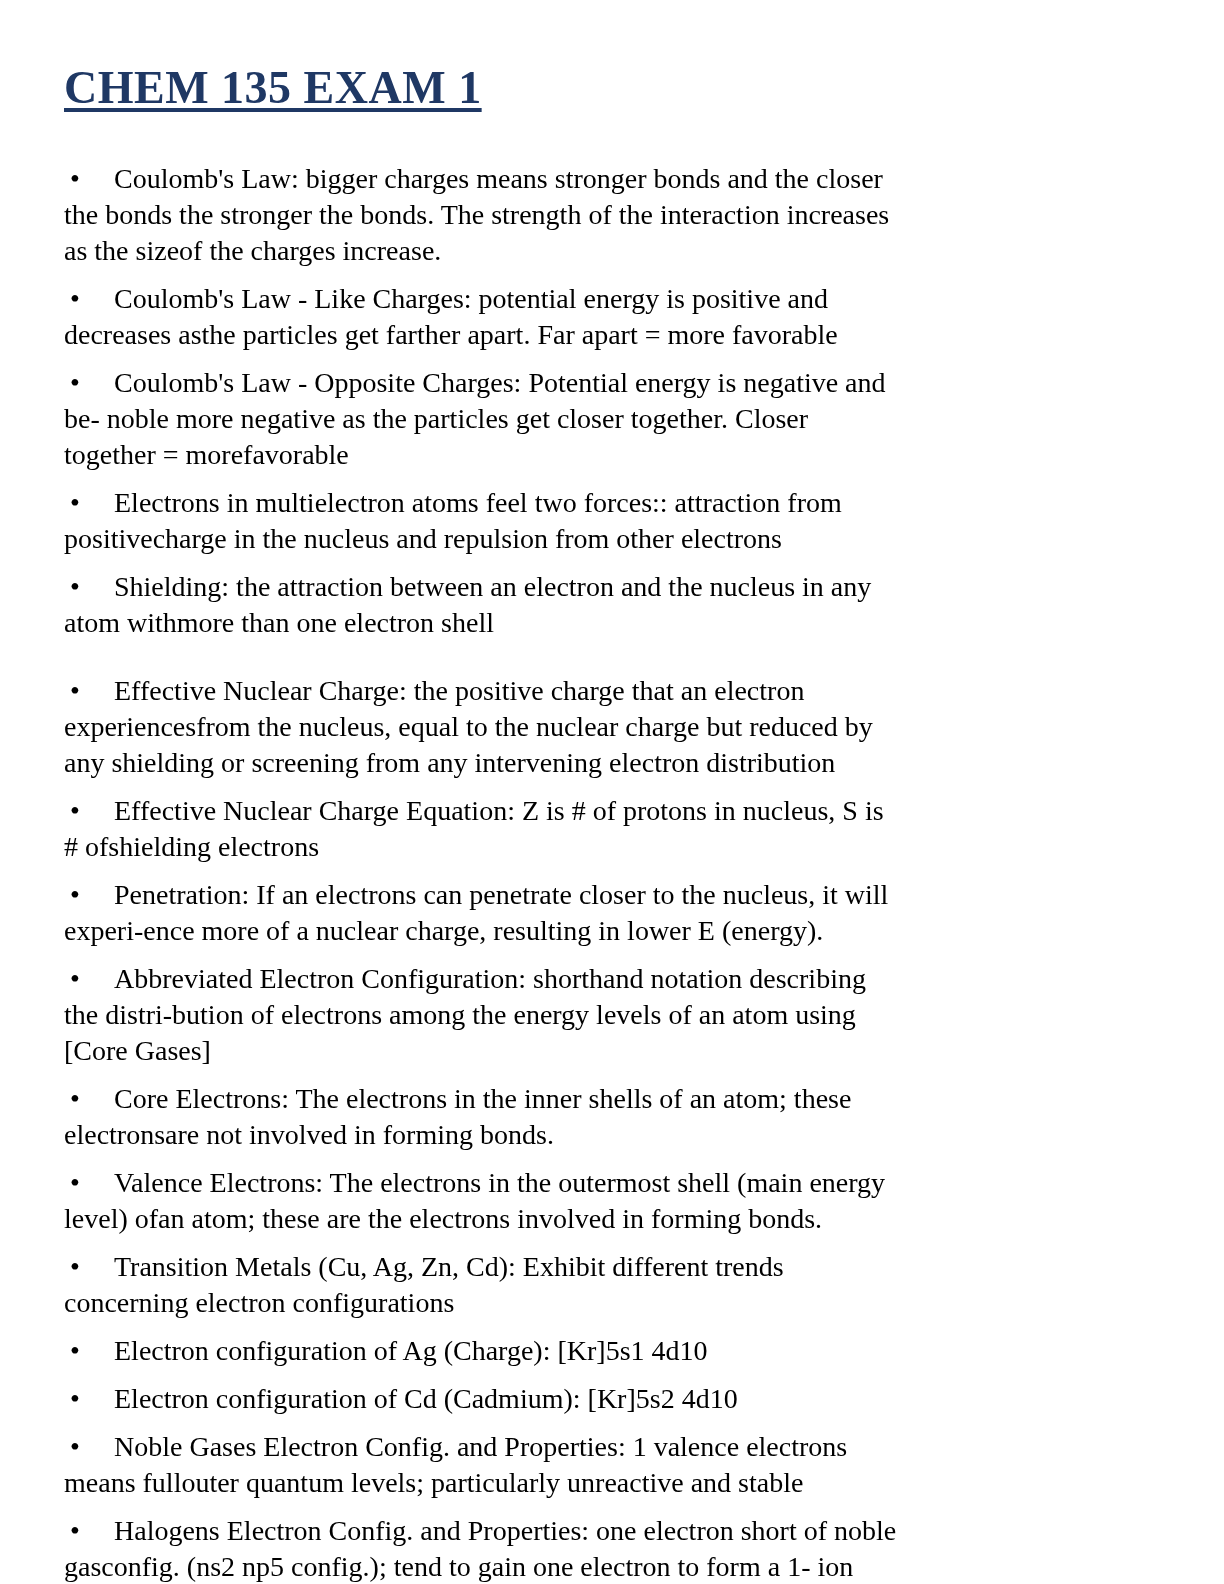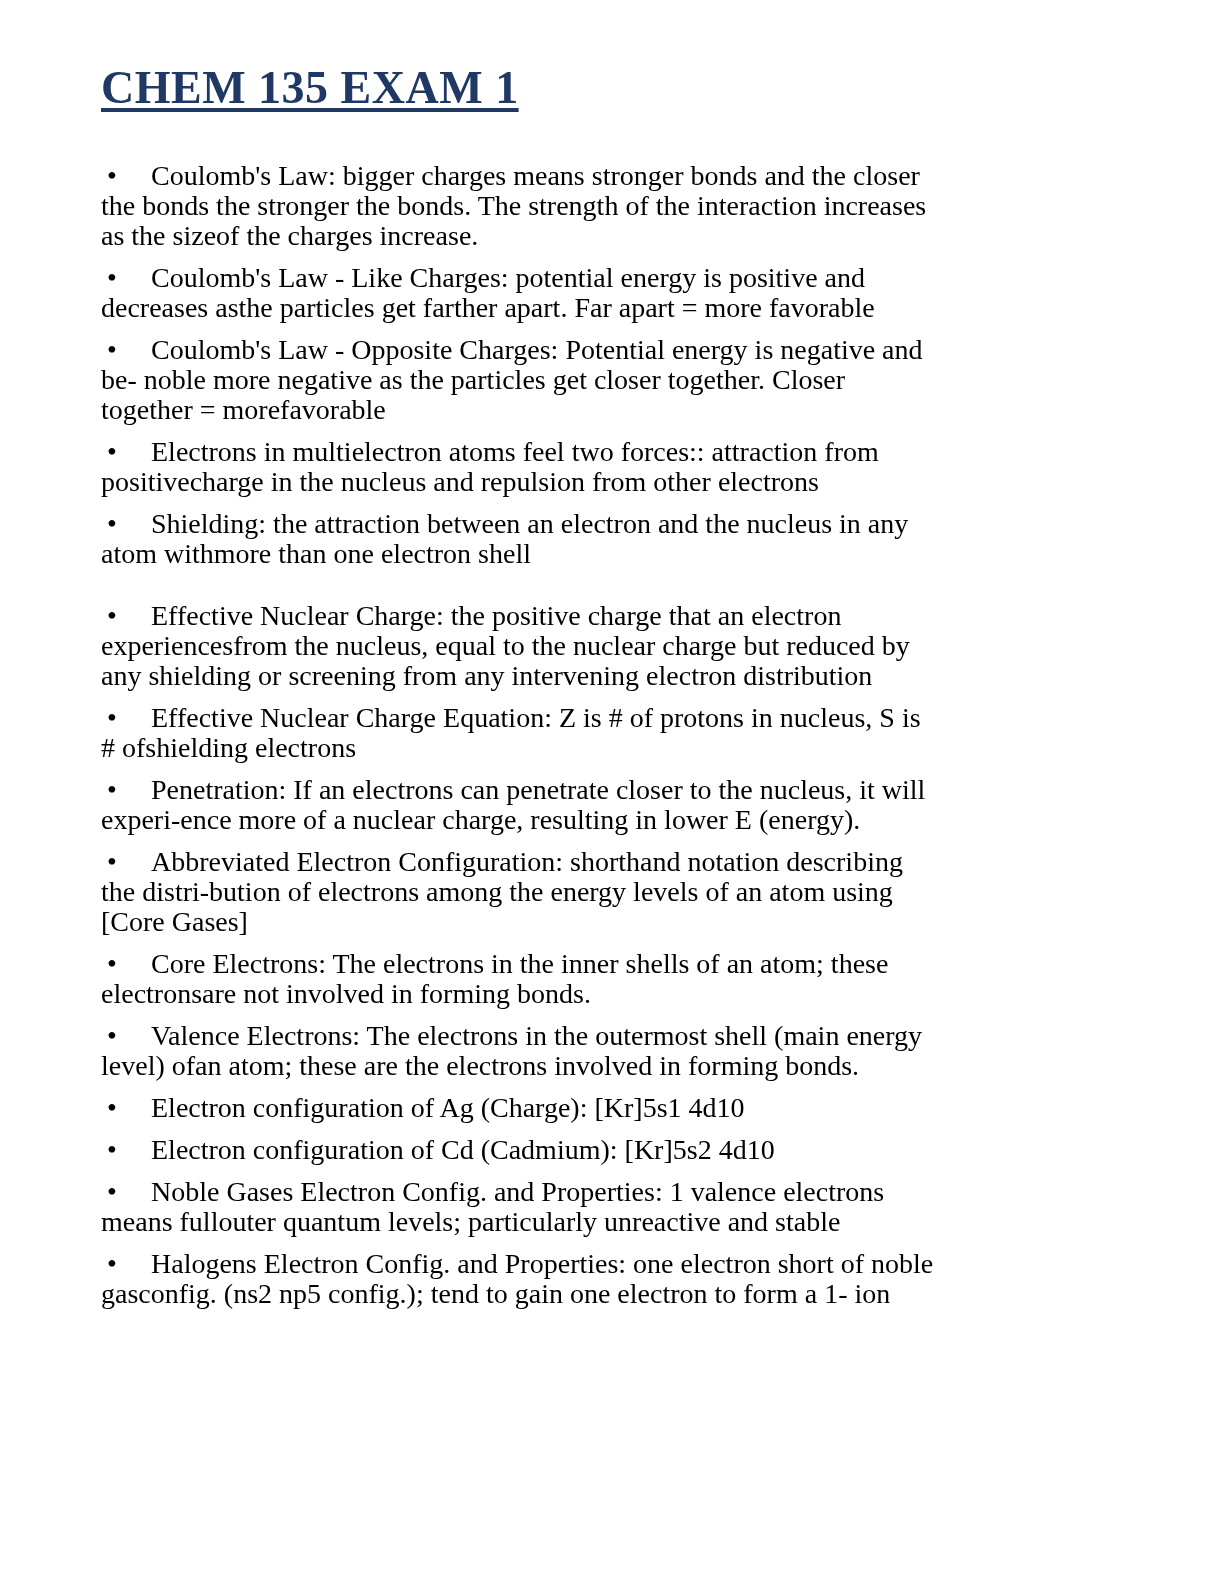--- a/index.html
+++ b/index.html
@@ -13,37 +13,36 @@
     overflow: hidden;
     font-family: "Liberation Serif", "DejaVu Serif", serif;
     color: #000000;
   }
   .page {
     box-sizing: border-box;
     width: 982px;
     height: 1584px;
     padding: 62px 82px 40px 64px;
     background: #ffffff;
-    margin-left: 37px;
   }
   h1.doc-title {
     margin: 0 0 46px 0;
     font-size: 46px;
     font-weight: bold;
     line-height: 1.15;
     letter-spacing: 0.5px;
     text-decoration: underline;
     text-decoration-thickness: 4px;
     text-underline-offset: 5px;
     
   }
   .bullet-item {
     margin: 0 0 12px 0;
     font-size: 28px;
-    line-height: 30px;
+    line-height: 36px;
     text-align: left;
   }
   .bullet-item.extra-gap {
     margin-top: 32px;
   }
   .bullet-marker {
     display: inline-block;
     margin-left: 6px;
     width: 44px; 
     font-size: 28px;
@@ -62,18 +61,19 @@
       <p class="bullet-item"><span class="bullet-marker">•</span><span class="bullet-text">Coulomb's Law - Like Charges: potential energy is positive and decreases asthe particles get farther apart. Far apart = more favorable</span></p>
       <p class="bullet-item"><span class="bullet-marker">•</span><span class="bullet-text">Coulomb's Law - Opposite Charges: Potential energy is negative and be- noble more negative as the particles get closer together. Closer together = morefavorable</span></p>
       <p class="bullet-item"><span class="bullet-marker">•</span><span class="bullet-text">Electrons in multielectron atoms feel two forces:: attraction from positivecharge in the nucleus and repulsion from other electrons</span></p>
       <p class="bullet-item"><span class="bullet-marker">•</span><span class="bullet-text">Shielding: the attraction between an electron and the nucleus in any atom withmore than one electron shell</span></p>
       <p class="bullet-item extra-gap"><span class="bullet-marker">•</span><span class="bullet-text">Effective Nuclear Charge: the positive charge that an electron experiencesfrom the nucleus, equal to the nuclear charge but reduced by any shielding or screening from any intervening electron distribution</span></p>
       <p class="bullet-item"><span class="bullet-marker">•</span><span class="bullet-text">Effective Nuclear Charge Equation: Z is # of protons in nucleus, S is # ofshielding electrons</span></p>
       <p class="bullet-item"><span class="bullet-marker">•</span><span class="bullet-text">Penetration: If an electrons can penetrate closer to the nucleus, it will experi-ence more of a nuclear charge, resulting in lower E (energy).</span></p>
       <p class="bullet-item"><span class="bullet-marker">•</span><span class="bullet-text">Abbreviated Electron Configuration: shorthand notation describing the distri-bution of electrons among the energy levels of an atom using [Core Gases]</span></p>
       <p class="bullet-item"><span class="bullet-marker">•</span><span class="bullet-text">Core Electrons: The electrons in the inner shells of an atom; these electronsare not involved in forming bonds.</span></p>
       <p class="bullet-item"><span class="bullet-marker">•</span><span class="bullet-text">Valence Electrons: The electrons in the outermost shell (main energy level) ofan atom; these are the electrons involved in forming bonds.</span></p>
+      <p class="bullet-item"><span class="bullet-marker">•</span><span class="bullet-text">Transition Metals (Cu, Ag, Zn, Cd): Exhibit different trends concerning electron configurations</span></p>
       <p class="bullet-item"><span class="bullet-marker">•</span><span class="bullet-text">Electron configuration of Ag (Charge): [Kr]5s1 4d10</span></p>
       <p class="bullet-item"><span class="bullet-marker">•</span><span class="bullet-text">Electron configuration of Cd (Cadmium): [Kr]5s2 4d10</span></p>
       <p class="bullet-item"><span class="bullet-marker">•</span><span class="bullet-text">Noble Gases Electron Config. and Properties: 1 valence electrons means fullouter quantum levels; particularly unreactive and stable</span></p>
       <p class="bullet-item"><span class="bullet-marker">•</span><span class="bullet-text">Halogens Electron Config. and Properties: one electron short of noble gasconfig. (ns2 np5 config.); tend to gain one electron to form a 1- ion</span></p>
     </div>
 </div>
 
 </body></html>

